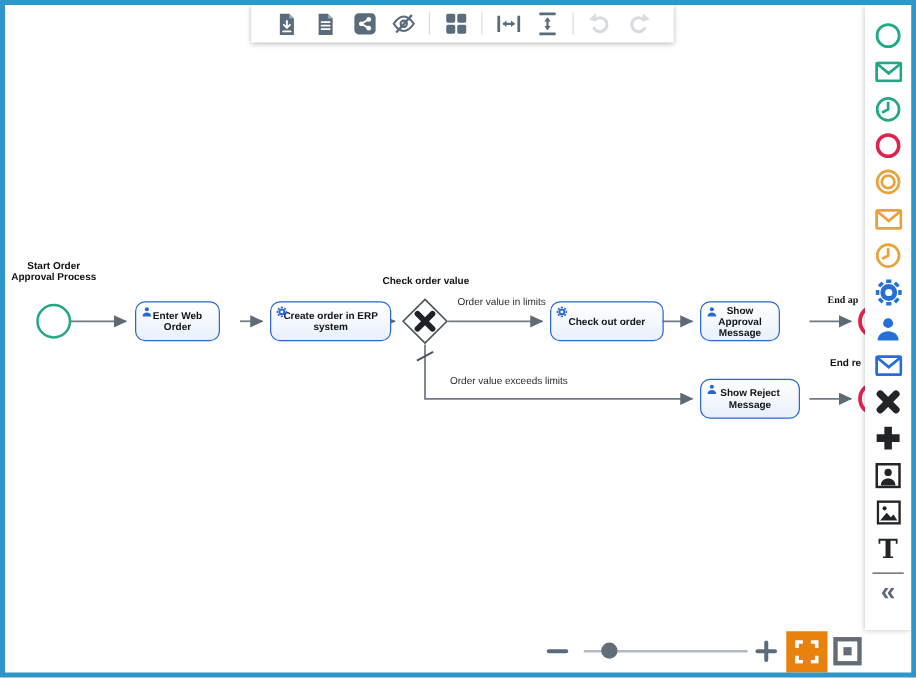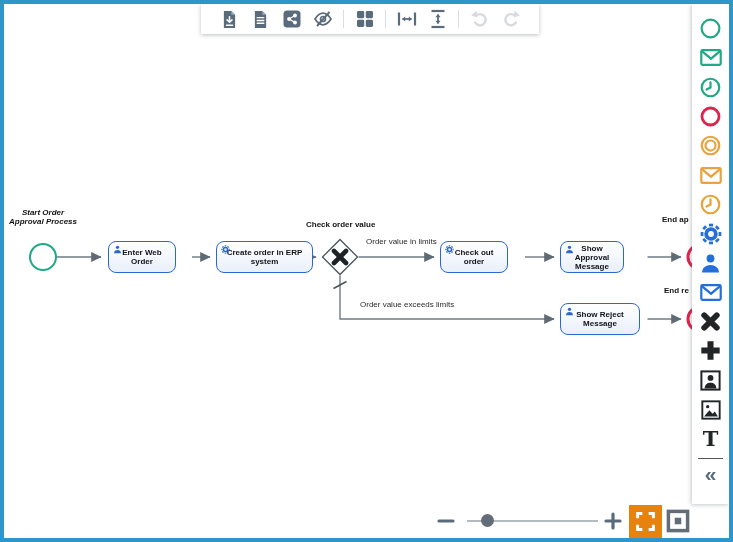--- a/index.html
+++ b/index.html
@@ -71,25 +71,25 @@
     <path d="M647.5 319 H681" marker-end="url(#arr)"></path>
   </g>
   <path d="M333.5 288.5 L346.5 281.5" stroke="#4a545e" stroke-width="1.5"></path>
   <circle cx="43" cy="257" r="13" fill="#ffffff" stroke="#23a886" stroke-width="2"></circle>
   <polygon points="340,239.5 357.5,257 340,274.5 322.5,257" fill="#fcfdfe" stroke="#4a545e" stroke-width="1.3"></polygon>
   <path d="M334 251 L346 263 M346 251 L334 263" stroke="#1e2226" stroke-width="4.6" stroke-linecap="round" fill="none"></path>
   <circle cx="700" cy="257" r="12" fill="#ffffff" stroke="#e0234e" stroke-width="3"></circle>
   <circle cx="700" cy="319" r="12" fill="#ffffff" stroke="#e0234e" stroke-width="3"></circle>
 </svg>
 
-<div class="dlabel center" style="left:6px;top:209px;width:74px;font-style:italic;">Start Order Approval Process</div>
+<div class="dlabel center" style="left:6px;top:209px;width:74px;">Start Order Approval Process</div>
 <div class="dlabel" style="left:306px;top:221px;">Check order value</div>
 <div class="elabel" style="left:366px;top:237px;">Order value in limits</div>
 <div class="elabel" style="left:360px;top:300px;text-align:right;">Order value exceeds limits</div>
-<div class="dlabel" style="left:662px;top:216px;">End ap</div>
+<div class="dlabel" style="left:662px;top:236px;font-family:Liberation Serif, serif;">End ap</div>
 <div class="dlabel" style="left:664px;top:287px;">End re</div>
 
 <div class="task" style="left:108px;top:241px;">
   <span class="node-icon">
     <svg viewBox="0 0 16 16" width="9" height="9" fill="currentColor">
         <circle cx="8" cy="4.2" r="2.9"></circle>
         <path d="M1.8 14.5c0-3.4 2.8-5.6 6.2-5.6s6.2 2.2 6.2 5.6z"></path>
       </svg>
   </span>
   <span>Enter Web Order</span>
@@ -106,21 +106,21 @@
           <line x1="4.1" y1="4.1" x2="2.7" y2="2.7"></line>
           <line x1="8" y1="2.5" x2="8" y2="0.5"></line>
           <line x1="11.9" y1="4.1" x2="13.3" y2="2.7"></line>
         </g>
         <circle cx="8" cy="8" r="4.9" fill="currentColor"></circle>
         <circle cx="8" cy="8" r="2.1" fill="#fff"></circle>
       </svg>
   </span>
   <span>Create order in ERP system</span>
 </div>
-<div class="task" style="left:440px;top:241px;width:68px;">
+<div class="task" style="left:440px;top:241px;width:91px;">
   <span class="node-icon">
     <svg viewBox="0 0 16 16" width="9" height="9">
         <g stroke="currentColor" stroke-width="3">
           <line x1="13.5" y1="8" x2="15.5" y2="8"></line>
           <line x1="11.9" y1="11.9" x2="13.3" y2="13.3"></line>
           <line x1="8" y1="13.5" x2="8" y2="15.5"></line>
           <line x1="4.1" y1="11.9" x2="2.7" y2="13.3"></line>
           <line x1="2.5" y1="8" x2="0.5" y2="8"></line>
           <line x1="4.1" y1="4.1" x2="2.7" y2="2.7"></line>
           <line x1="8" y1="2.5" x2="8" y2="0.5"></line>

